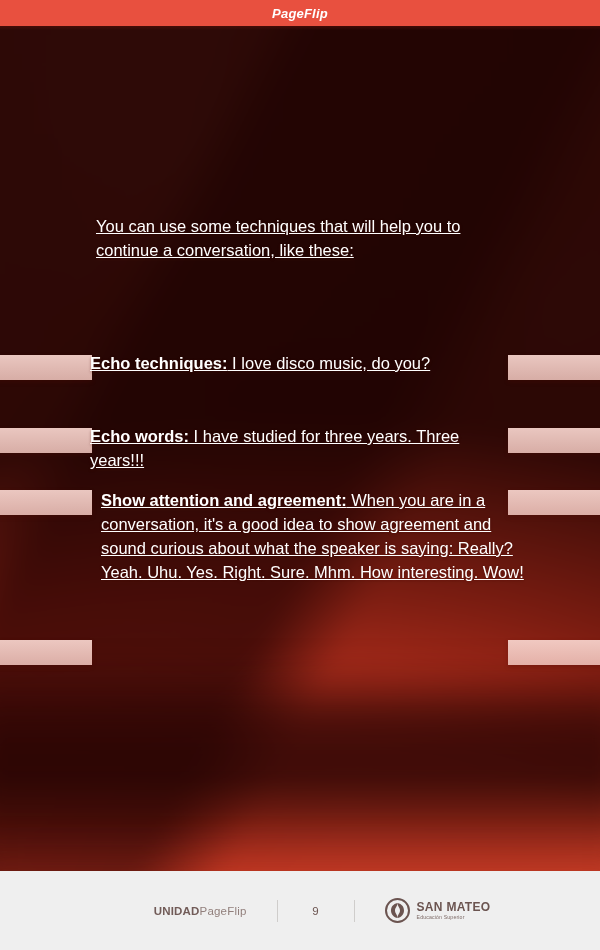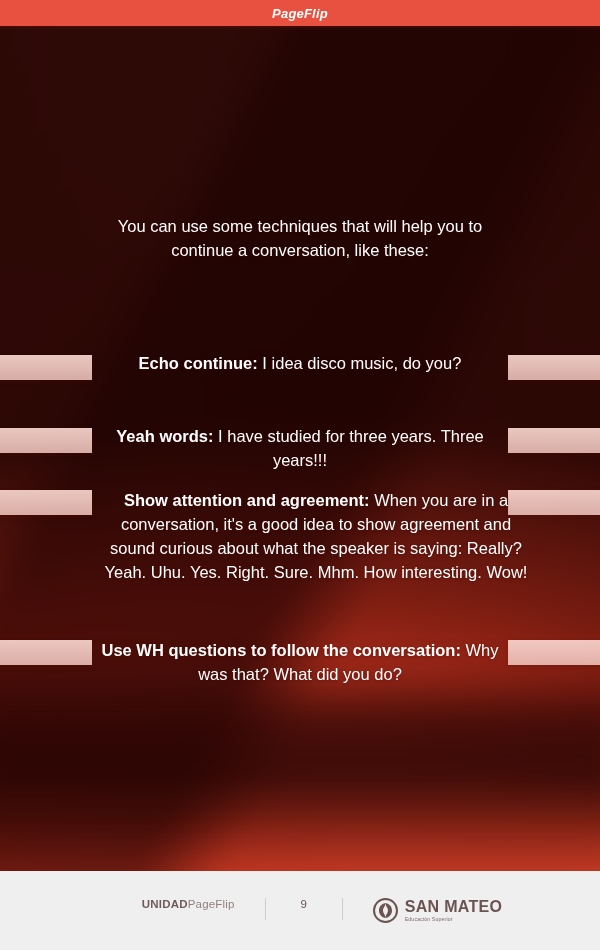--- a/index.html
+++ b/index.html
@@ -101,23 +101,23 @@
   
   .content {
     position:absolute;
     left:0; top:0; width:600px; height:845px;
     z-index:20;
   }
   .tline {
     position:absolute;
     left:50%; transform:translateX(-50%);
     width:408px;
-    text-align:center;
     color:#ffffff;
     text-shadow:0 1px 3px rgba(70,10,5,.45);
+    text-decoration:underline;
   }
   .intro {
     top:188px;
     font-size:16.5px;
     line-height:24px;
     font-weight:400;
   }
   .tip {
     font-size:16.5px;
     line-height:24px;
@@ -133,21 +133,21 @@
   
   .footer {
     position:absolute;
     left:0; top:871px;
     width:600px; height:79px;
     background:#efefef;
     display:flex; align-items:center; justify-content:center;
     gap:0px;
   }
   .footer-inner {
-    display:flex; align-items:flex-start; gap:30px;margin-left:44px;
+    display:flex; align-items:center; gap:30px;margin-left:44px;
   }
   .logo-uv {
     display:flex; align-items:baseline;
     font-size:11.5px; letter-spacing:.2px;
     color:#6e5a56;
     opacity:.95;
   }
   .logo-uv .u1 { font-weight:bold; color:#6b5450; }
   .logo-uv .u2 { font-weight:400; color:#8d7a76; }
 
@@ -155,21 +155,21 @@
     width:1px; height:22px; background:#cfcdcb;
   }
   .pagenum {
     font-size:11.5px; color:#6b5450; min-width:16px; text-align:center;
   }
   .logo-sm {
     display:flex; align-items:center; gap:7px;
   }
   .sm-mark { width:25px; height:25px; display:block; }
   .sm-text { display:flex; flex-direction:column; line-height:1; }
-  .sm-name { font-size:16px; font-weight:bold; letter-spacing:.3px; color:#6b5450; }
+  .sm-name { font-size:12px; font-weight:bold; letter-spacing:.3px; color:#6b5450; }
   .sm-sub  { font-size:5.2px; letter-spacing:.15px; color:#7e6b67; margin-top:2px; }
 </style>
 </head>
 <body>
 
 <div class="page">
 
   <div class="topbar">
     <span class="topbar-title">PageFlip</span>
   </div>
@@ -187,34 +187,31 @@
     <div class="hl-bar hl-left" style="top:464px;"></div>
     <div class="hl-bar hl-right" style="top:464px;"></div>
     <div class="hl-bar hl-left" style="top:614px;"></div>
     <div class="hl-bar hl-right" style="top:614px;"></div>
 
     <div class="content">
 
       <p class="tline intro">You can use some techniques that will help you to continue a conversation, like these:</p>
 
       <p class="tline tip tip-1">
-        <b>Echo continue:</b><span> I idea disco music, do you?</span>
+        <b>Echo techniques:</b><span> I love disco music, do you?</span>
       </p>
 
       <p class="tline tip tip-2">
-        <b>Yeah words:</b><span> I have studied for three years. Three years!!!</span>
+        <b>Echo words:</b><span> I have studied for three years. Three years!!!</span>
       </p>
 
       <p class="tline tip tip-3">
         <b>Show attention and agreement:</b><span> When you are in a conversation, it's a good idea to show agreement and sound curious about what the speaker is saying: Really? Yeah. Uhu. Yes. Right. Sure. Mhm. How interesting.  Wow!</span>
       </p>
 
-      <p class="tline tip tip-4">
-        <b>Use WH questions to follow the conversation:</b><span> Why was that? What did you do?</span>
-      </p>
 
     </div>
   </div>
 
   <div class="footer">
     <div class="footer-inner">
 
       <div class="logo-uv">
         <span class="u1">UNIDAD</span>
           <span class="u2">PageFlip</span>

